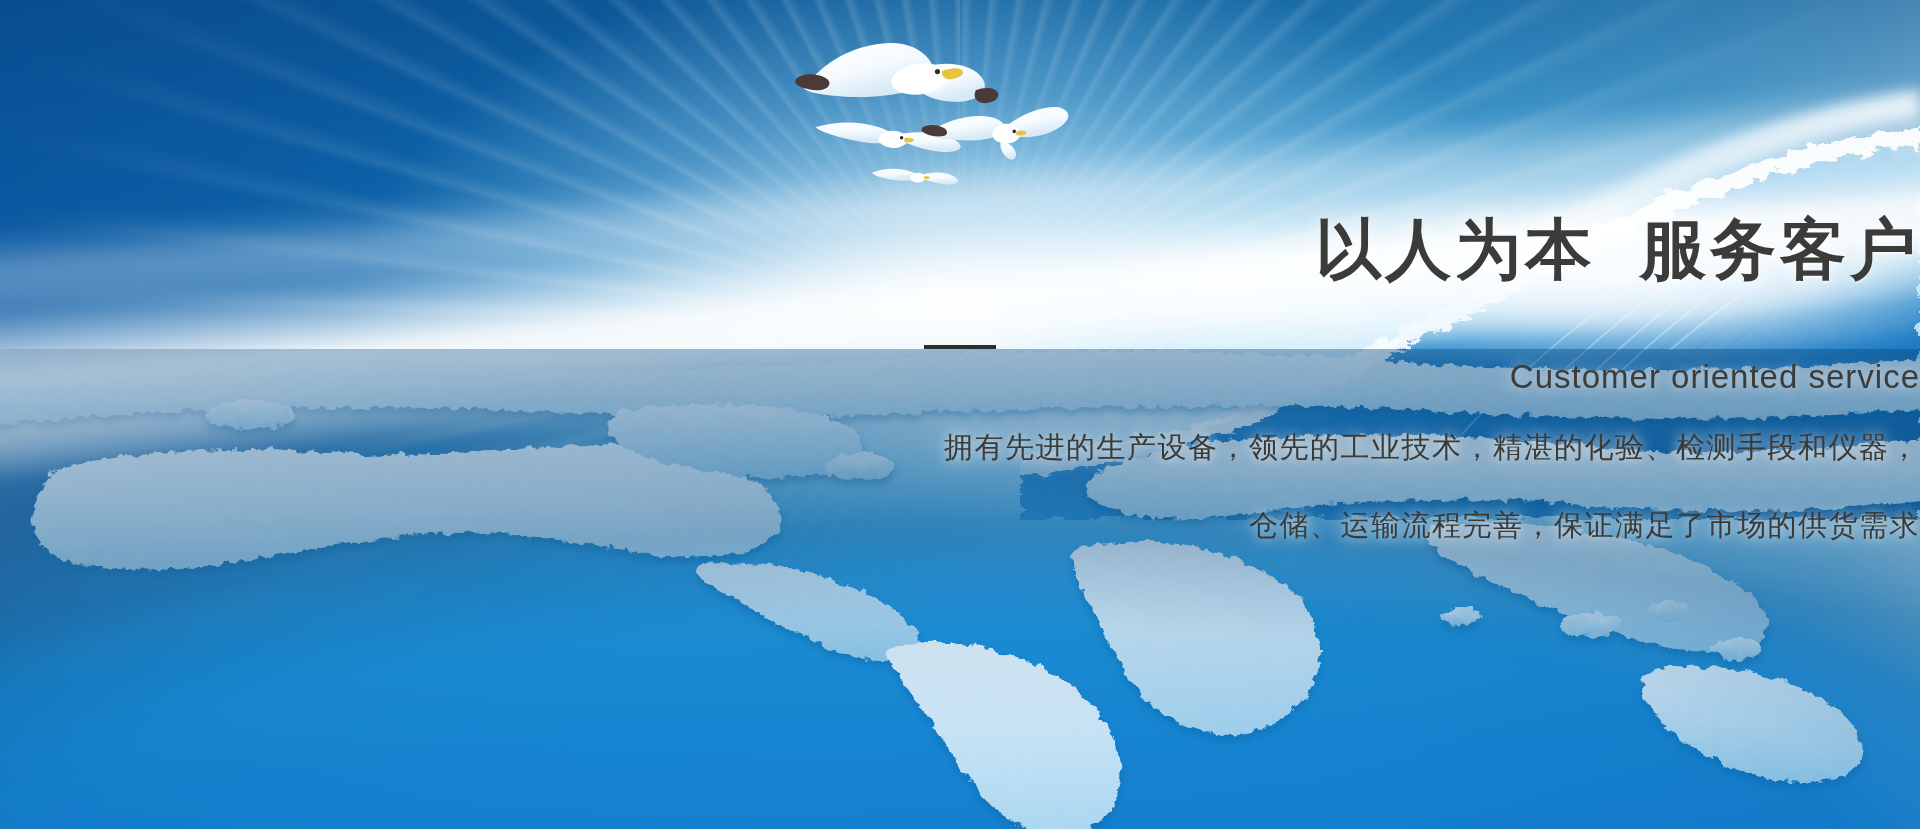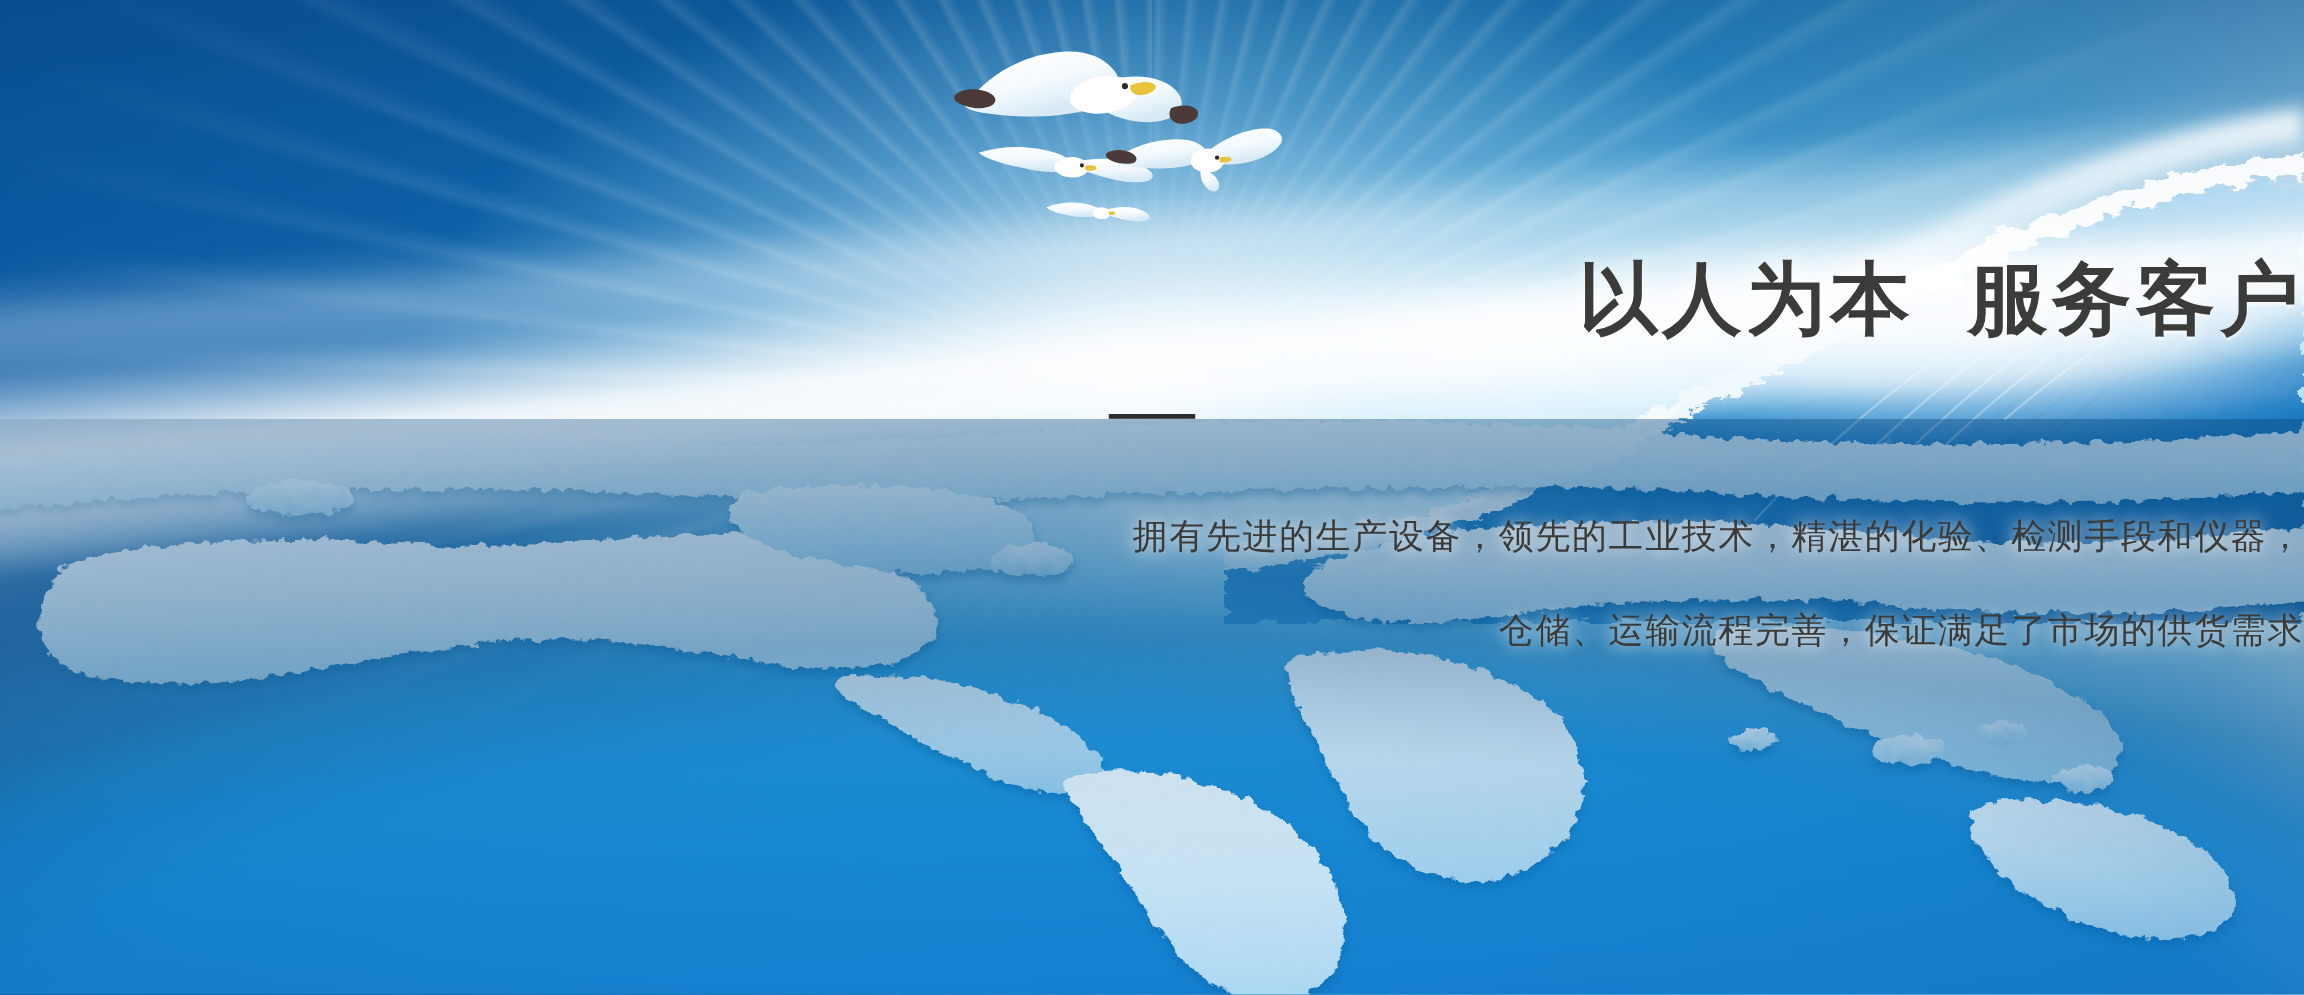--- a/index.html
+++ b/index.html
@@ -437,19 +437,20 @@
       <path fill="#e8c33c" d="M84,20 C89,19 93,20 93,22 C93,24 88,25 84,24 Z"></path>
     </g>
   </svg>
 
   <div class="content">
 
     <div class="headline">以人为本  服务客户</div>
 
     <div class="divider"></div>
 
+    <div class="subhead">Customer oriented service</div>
 
     <div class="body-line l2">仓储、运输流程完善，保证满足了市场的供货需求</div>
 
     <div class="body-line l1">拥有先进的生产设备，领先的工业技术，精湛的化验、检测手段和仪器，</div>
   </div>
 
 </div>
 
 </body></html>

